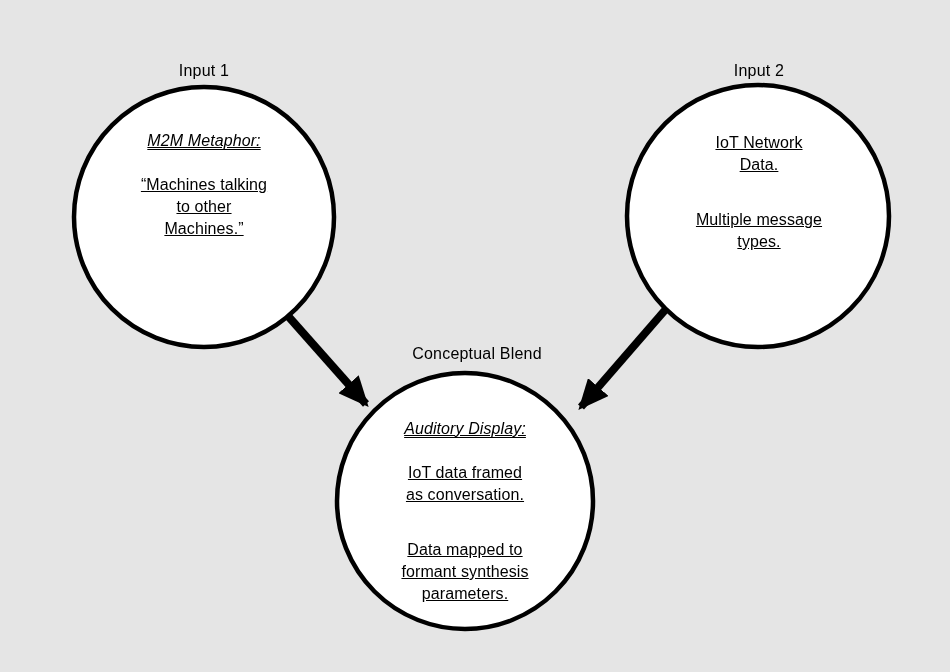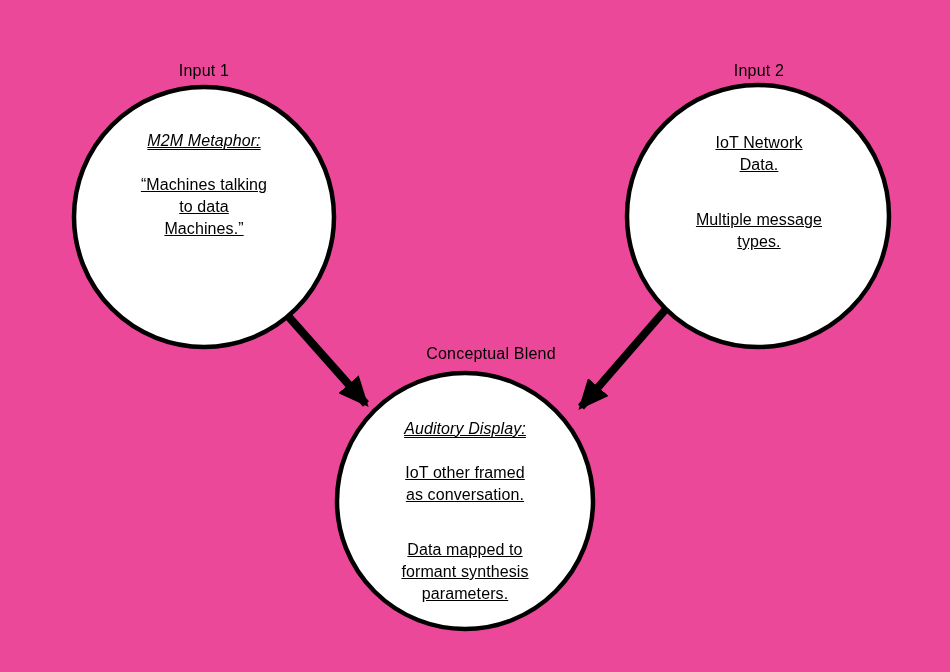--- a/index.html
+++ b/index.html
@@ -4,21 +4,21 @@
 <style>
   html, body {
     margin: 0;
     padding: 0;
     background: #ffffff;
   }
   .canvas {
     position: relative;
     width: 950px;
     height: 672px;
-    background: #ec4899;
+    background: #e5e5e5;
     font-family: "Liberation Sans", sans-serif;
     color: #000000;
     overflow: hidden;
   }
   .gfx {
     position: absolute;
     left: 0;
     top: 0;
   }
   .node-title {
@@ -72,38 +72,38 @@
 
     <line x1="288" y1="316" x2="366" y2="404" stroke="#000000" stroke-width="8" marker-end="url(#arrowhead)"></line>
 
     <line x1="666" y1="309" x2="581" y2="407" stroke="#000000" stroke-width="8" marker-end="url(#arrowhead)"></line>
   </svg>
 
   <div class="node-title" style="left:204px; top:62px;">Input 1</div>
 
   <div class="node-title" style="left:759px; top:62px;">Input 2</div>
 
-  <div class="node-title" style="left:491px; top:345px;">Conceptual Blend</div>
+  <div class="node-title" style="left:477px; top:345px;">Conceptual Blend</div>
 
   <div class="node-text" style="left:204px; top:130px; width:200px;">
     <div class="heading">M2M Metaphor:</div>
     <p>“Machines talking
-to data
+to other
 Machines.”</p>
   </div>
 
   <div class="node-text" style="left:759px; top:132px; width:210px;">
     <p>IoT Network
 Data.</p>
     <p>Multiple message
 types.</p>
   </div>
 
   <div class="node-text" style="left:465px; top:418px; width:210px;">
     <div class="heading">Auditory Display:</div>
-    <p>IoT other framed
+    <p>IoT data framed
 as conversation.</p>
     <p>Data mapped to
 formant synthesis
 parameters.</p>
   </div>
 
 </div>
 
 </body></html>

